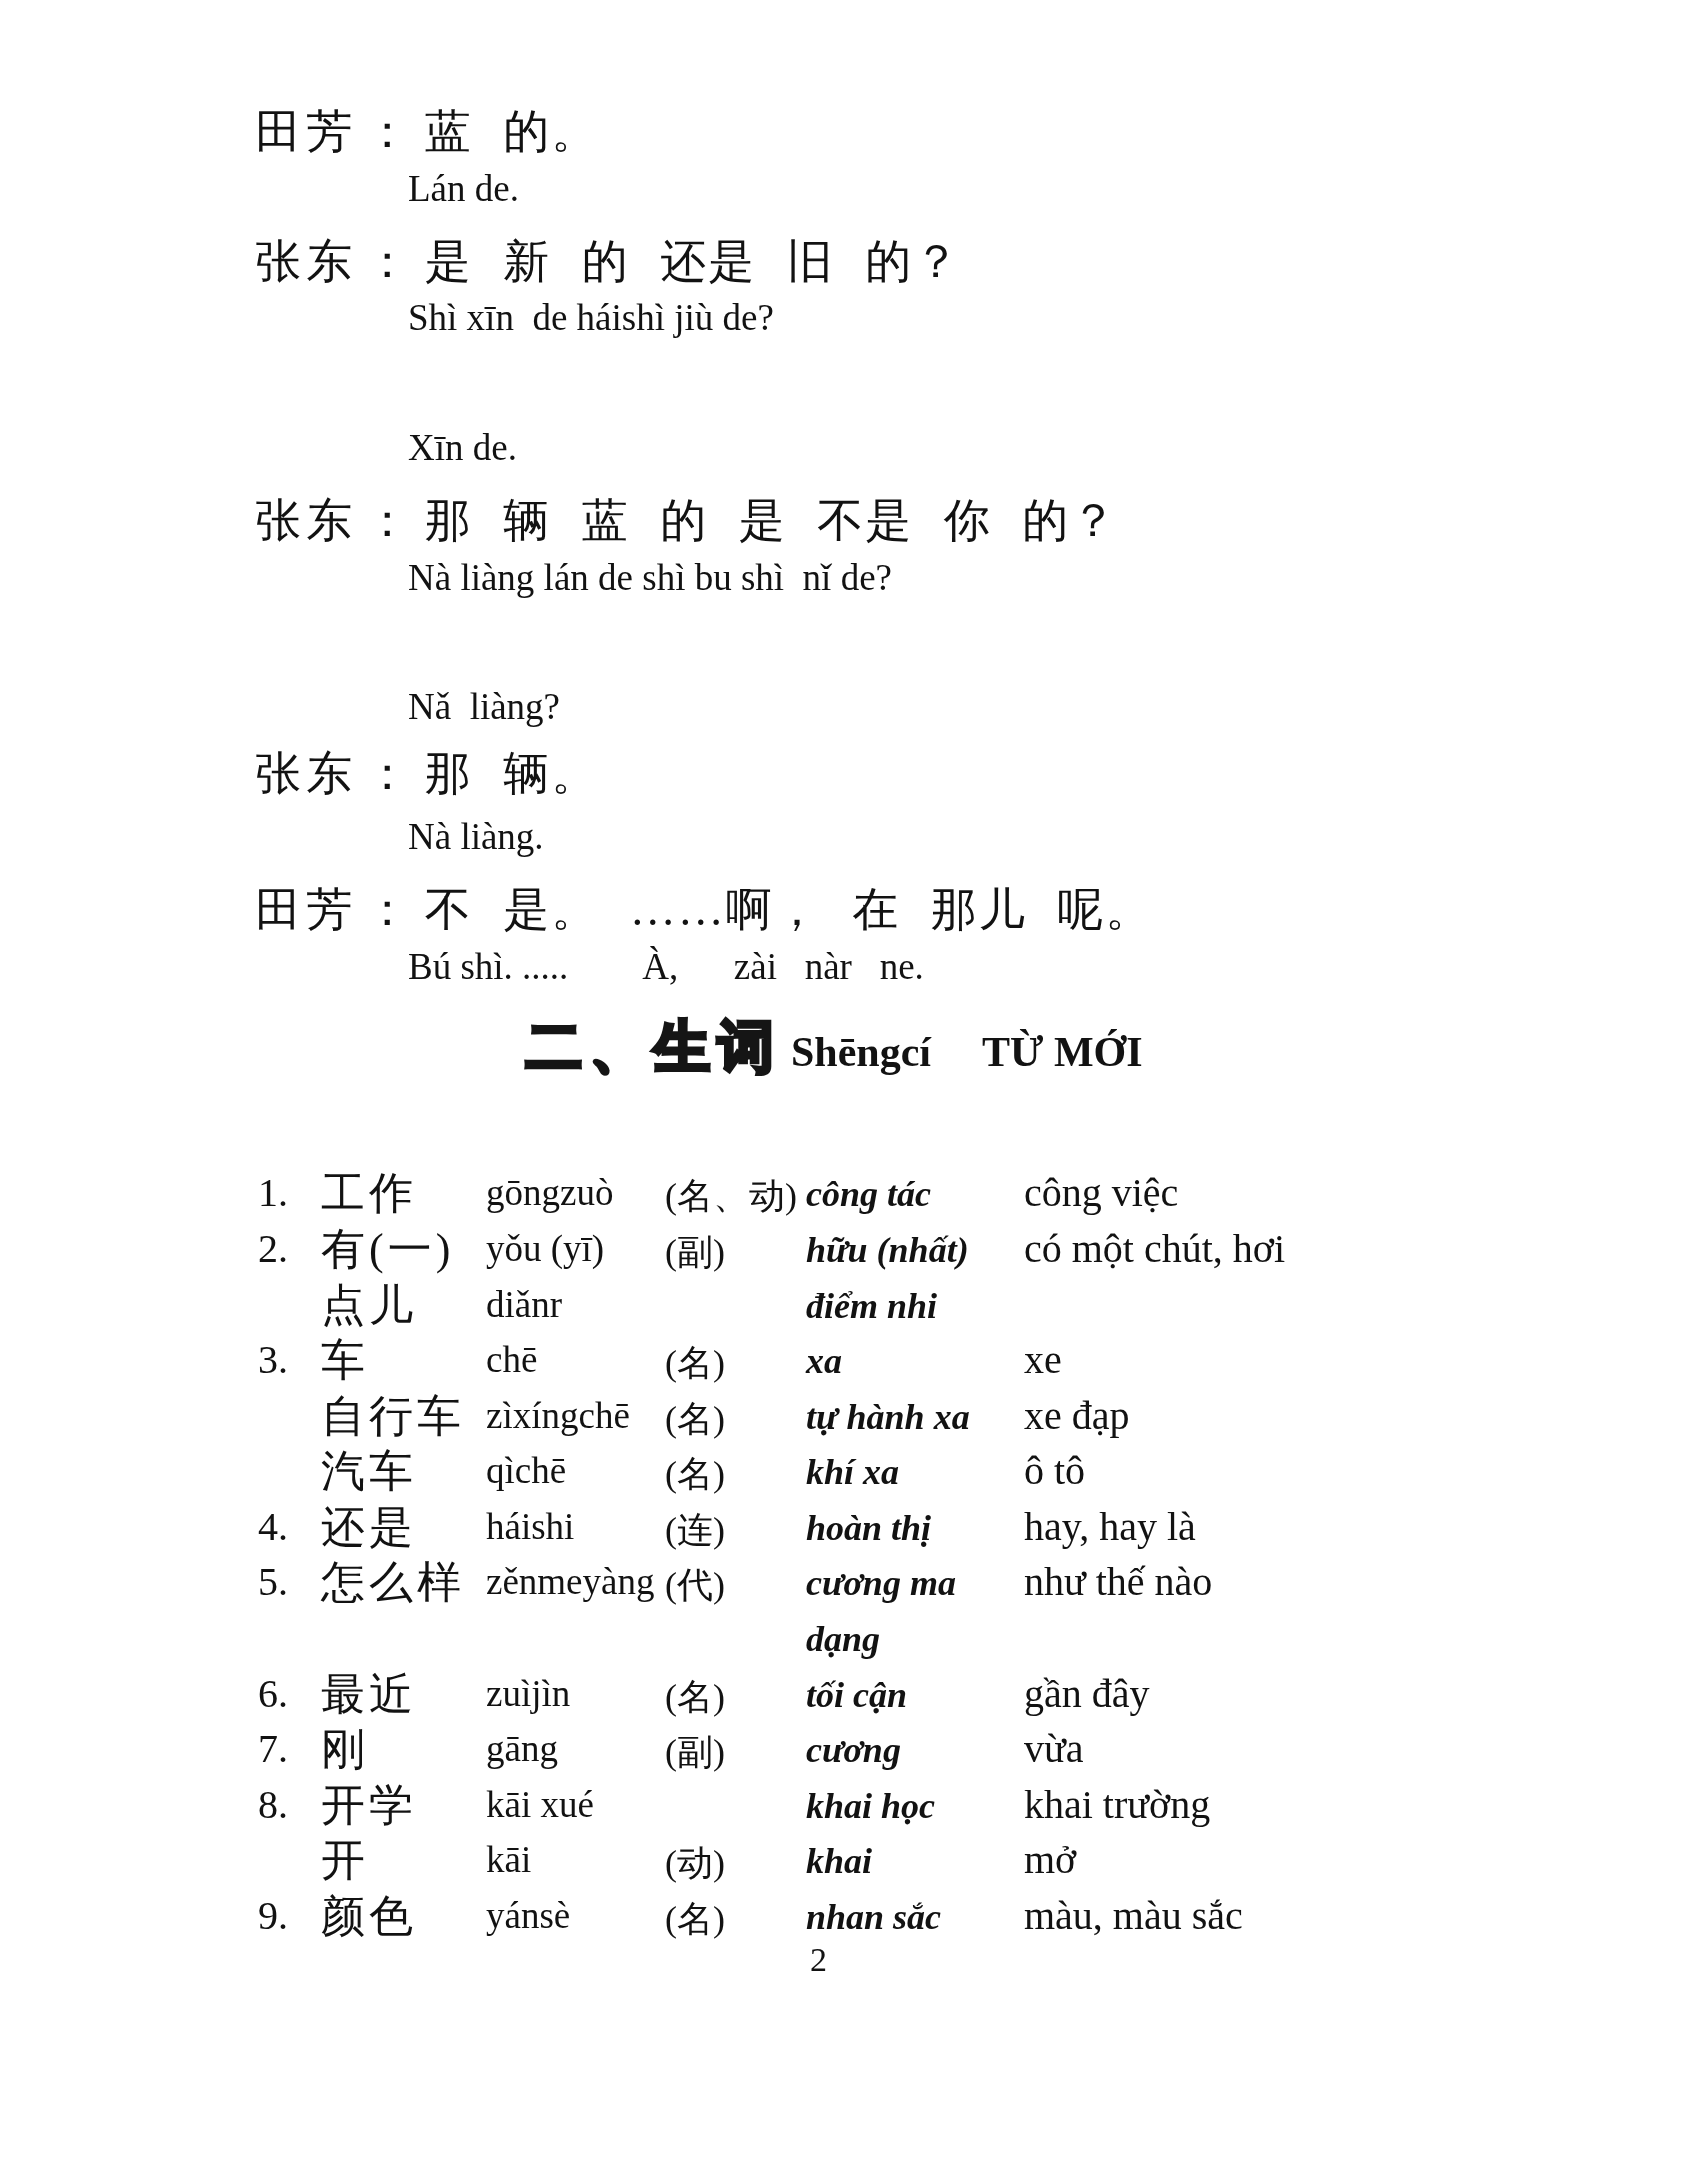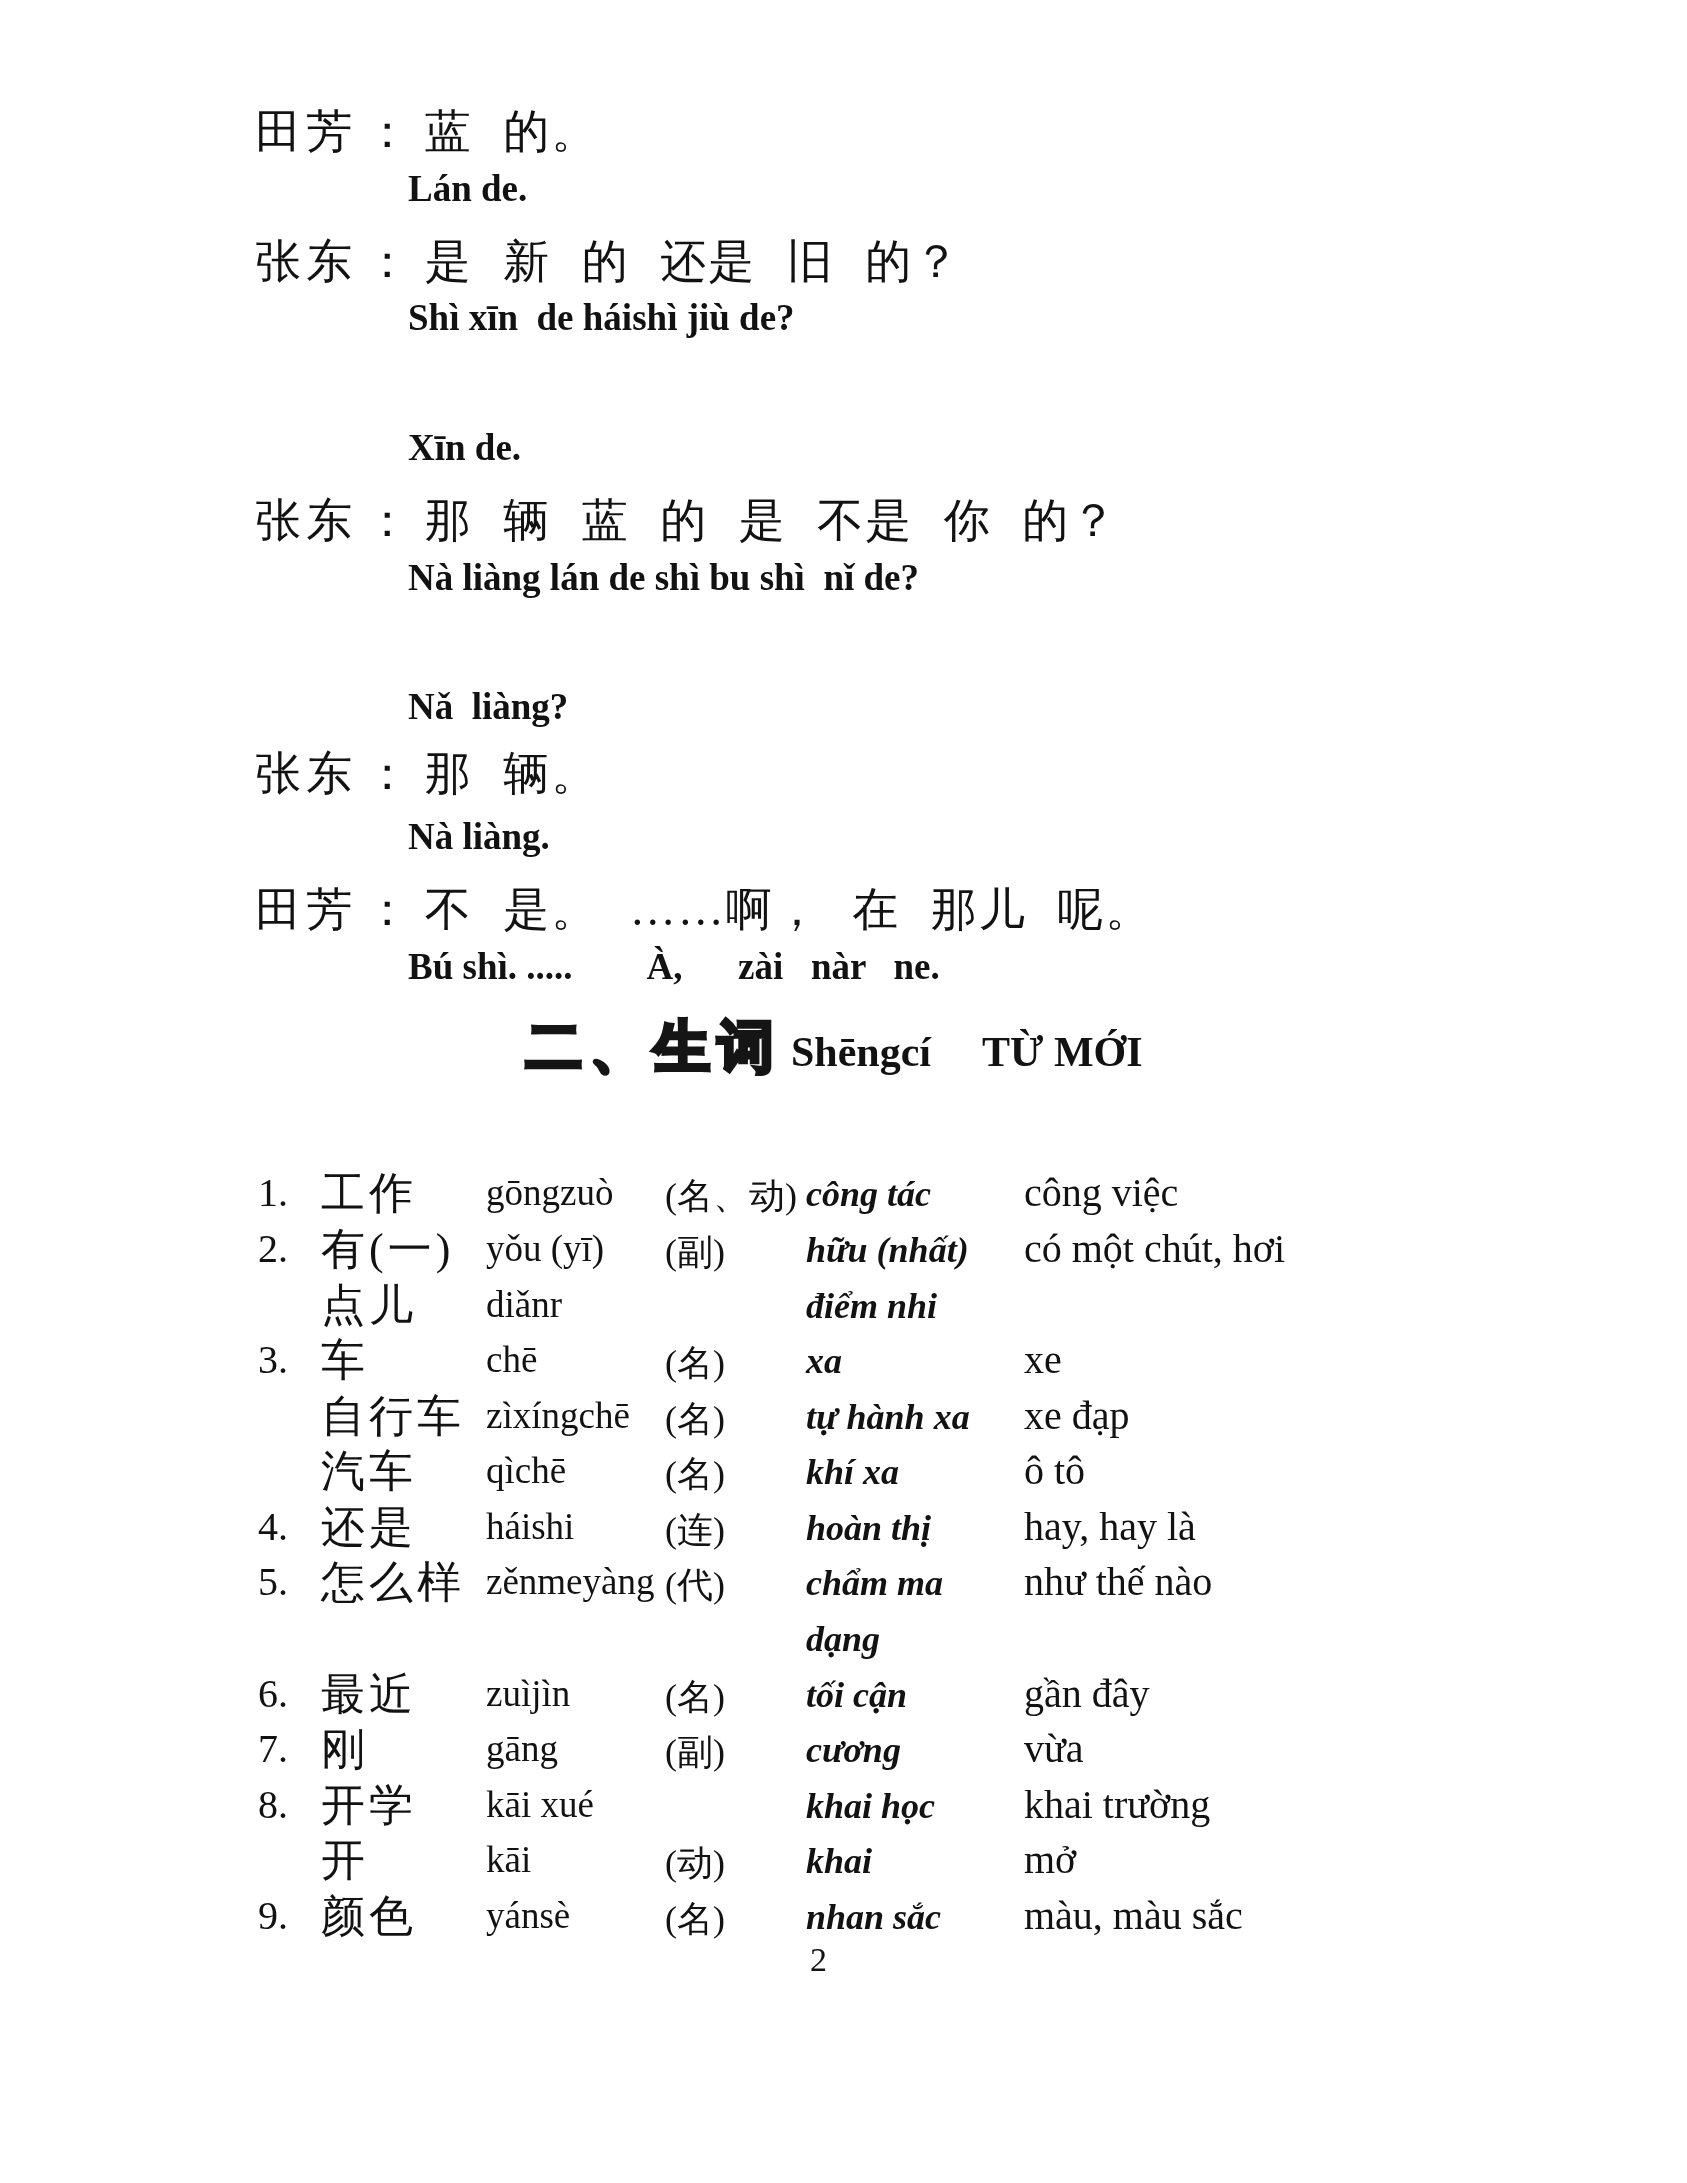--- a/index.html
+++ b/index.html
@@ -14,21 +14,21 @@
     position:absolute; left:255px; white-space:pre;
     font-family:"Liberation Serif", serif;
     font-size:46px; line-height:1.15; color:#121212;
   }
   .d-speaker { letter-spacing:5.3px; }
   .d-colon   { margin-left:6.6px; }
   .d-text    { margin-left:14.6px; letter-spacing:2px; word-spacing:17px; }
   .d-pinyin {
     position:absolute; left:408px; white-space:pre;
     font-family:"Liberation Serif", serif;
-    font-size:37px; line-height:1.1; color:#121212;font-weight:bold;
+    font-size:37px; line-height:1.1; color:#121212;
   }
   
   .sec-hanzi {
     position:absolute; left:526px; top:1010px;
     font-family:"DejaVu Sans", sans-serif;
     font-weight:800; font-size:56px; letter-spacing:8px;
     color:#ffffff; -webkit-text-stroke:4px #151515;
   }
   .sec-label {
     position:absolute; top:1028px;
@@ -134,21 +134,21 @@
       <span class="v-pinyin">háishi</span>
       <span class="v-pos">(连)</span>
       <span class="v-hanviet">hoàn thị</span>
       <span class="v-viet">hay, hay là</span>
   </div>
   <div class="v-row" style="top:1553px">
     <span class="v-num">5.</span>
       <span class="v-hanzi">怎么样</span>
       <span class="v-pinyin">zěnmeyàng</span>
       <span class="v-pos">(代)</span>
-      <span class="v-hanviet">chẩm ma</span>
+      <span class="v-hanviet">cương ma</span>
       <span class="v-viet">như thế nào</span>
   </div>
   <div class="v-row" style="top:1609px">
     <span class="v-num"></span>
       <span class="v-hanzi"></span>
       <span class="v-pinyin"></span>
       <span class="v-pos"></span>
       <span class="v-hanviet">dạng</span>
       <span class="v-viet"></span>
   </div>

